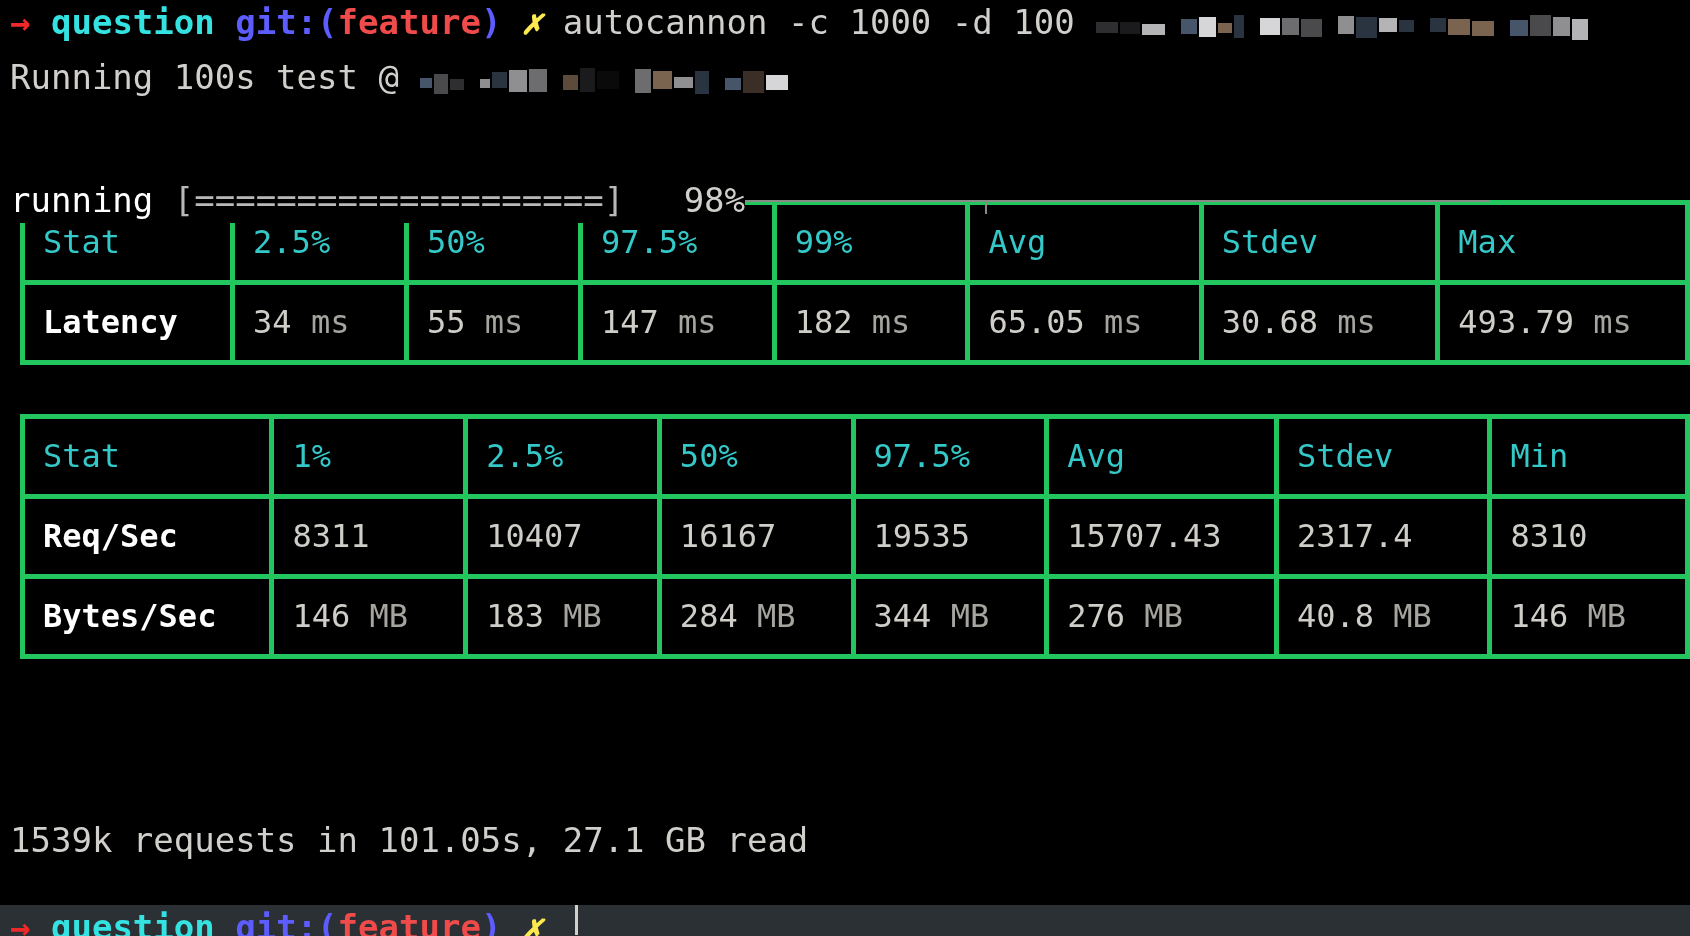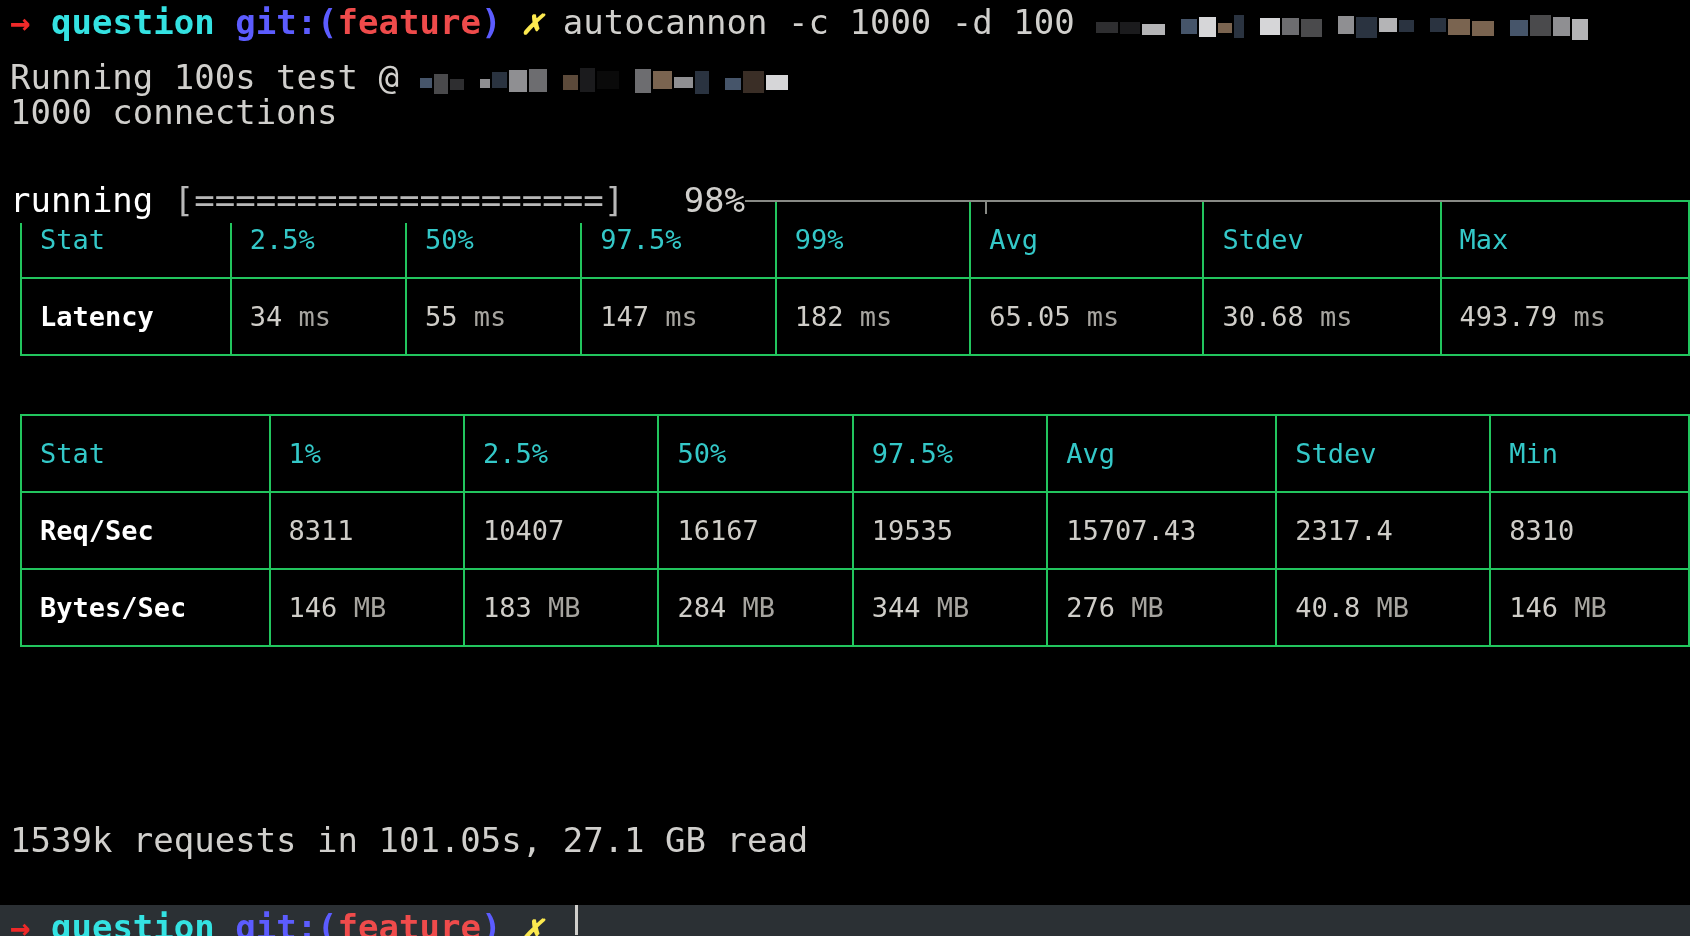--- a/index.html
+++ b/index.html
@@ -83,24 +83,24 @@
   .bar-wrap { color: #b8b8b8; }
   .pct      { color: #d0cfcc; margin-left: 39px; }
 
   
   .tbl {
     position: absolute;
     border-collapse: collapse;
     table-layout: fixed;
   }
   .tbl td {
-    border: 2px solid #22c55e;
+    border: 5px solid #22c55e;
     padding: 0 18px;
     height: 75px;
-    font-size: 27px;
+    font-size: 32px;
     white-space: nowrap;
     vertical-align: middle;
   }
   .th { color: #34c8c8; }
   .rowname { color: #ffffff; font-weight: bold; }
   .val { color: #cfcdc8; }
   .unit { color: #a6a49f; }
 
   #latency-table { top: 200px; left: 20px; }
   #latency-table td:nth-child(1) { width: 185px; }
@@ -171,21 +171,20 @@
 </style>
 </head>
 <body>
 
 <div id="terminal">
 
   <div class="prompt-line"><span class="arrow">→</span> <span class="dir">question</span> <span class="git-label">git:</span><span class="git-paren">(</span><span class="git-branch">feature</span><span class="git-paren">)</span> <span class="dirty">✗</span> <span class="cmd">autocannon</span> <span class="cmd">-c</span> <span class="cmd">1000</span> <span class="cmd">-d</span> <span class="cmd">100</span> <span class="redacted" id="redacted-url-top"><i style="width: 22px; height: 11px; background: rgb(46, 46, 48); margin-top: 6px;"></i><i style="width: 20px; height: 12px; background: rgb(27, 27, 29); margin-top: 7px;"></i><i style="width: 23px; height: 11px; background: rgb(180, 180, 182); margin-top: 9px;"></i><i style="width: 12px; height: 2px; background: transparent;"></i><i style="width: 16px; height: 15px; background: rgb(70, 85, 106); margin-top: 3px;"></i><i style="width: 17px; height: 20px; background: rgb(214, 214, 216); margin-top: 4px;"></i><i style="width: 14px; height: 10px; background: rgb(122, 100, 80); margin-top: 7px;"></i><i style="width: 10px; height: 23px; background: rgb(42, 51, 64); margin-top: 3px;"></i><i style="width: 12px; height: 2px; background: transparent;"></i><i style="width: 20px; height: 17px; background: rgb(214, 214, 216); margin-top: 3px;"></i><i style="width: 17px; height: 17px; background: rgb(109, 109, 112); margin-top: 4px;"></i><i style="width: 21px; height: 18px; background: rgb(74, 74, 76); margin-top: 7px;"></i><i style="width: 12px; height: 2px; background: transparent;"></i><i style="width: 16px; height: 18px; background: rgb(143, 143, 146); margin-top: 1px;"></i><i style="width: 21px; height: 21px; background: rgb(42, 51, 64); margin-top: 6px;"></i><i style="width: 18px; height: 14px; background: rgb(180, 180, 182); margin-top: 0px;"></i><i style="width: 15px; height: 12px; background: rgb(42, 51, 64); margin-top: 2px;"></i><i style="width: 12px; height: 2px; background: transparent;"></i><i style="width: 16px; height: 14px; background: rgb(42, 51, 64); margin-top: 0px;"></i><i style="width: 22px; height: 16px; background: rgb(122, 100, 80); margin-top: 5px;"></i><i style="width: 22px; height: 15px; background: rgb(122, 100, 80); margin-top: 8px;"></i><i style="width: 12px; height: 2px; background: transparent;"></i><i style="width: 18px; height: 16px; background: rgb(70, 85, 106); margin-top: 7px;"></i><i style="width: 21px; height: 21px; background: rgb(74, 74, 76); margin-top: 2px;"></i><i style="width: 17px; height: 19px; background: rgb(143, 143, 146); margin-top: 4px;"></i><i style="width: 16px; height: 21px; background: rgb(180, 180, 182); margin-top: 9px;"></i><i style="width: 12px; height: 2px; background: transparent;"></i></span></div>
 
   <div class="run-line"><span>Running 100s test @ </span><span class="redacted" id="redacted-url-mid"><i style="width: 12px; height: 10px; background: rgb(70, 85, 106); margin-top: 7px;"></i><i style="width: 14px; height: 20px; background: rgb(74, 74, 76); margin-top: 9px;"></i><i style="width: 14px; height: 11px; background: rgb(46, 46, 48); margin-top: 9px;"></i><i style="width: 12px; height: 2px; background: transparent;"></i><i style="width: 10px; height: 9px; background: rgb(143, 143, 146); margin-top: 7px;"></i><i style="width: 15px; height: 16px; background: rgb(42, 51, 64); margin-top: 0px;"></i><i style="width: 18px; height: 22px; background: rgb(143, 143, 146); margin-top: 2px;"></i><i style="width: 18px; height: 23px; background: rgb(109, 109, 112); margin-top: 1px;"></i><i style="width: 12px; height: 2px; background: transparent;"></i><i style="width: 15px; height: 15px; background: rgb(92, 74, 58); margin-top: 6px;"></i><i style="width: 15px; height: 24px; background: rgb(27, 27, 29); margin-top: 0px;"></i><i style="width: 22px; height: 18px; background: rgb(10, 10, 10); margin-top: 1px;"></i><i style="width: 12px; height: 2px; background: transparent;"></i><i style="width: 16px; height: 24px; background: rgb(109, 109, 112); margin-top: 3px;"></i><i style="width: 19px; height: 18px; background: rgb(122, 100, 80); margin-top: 1px;"></i><i style="width: 19px; height: 11px; background: rgb(143, 143, 146); margin-top: 6px;"></i><i style="width: 14px; height: 23px; background: rgb(42, 51, 64); margin-top: 5px;"></i><i style="width: 12px; height: 2px; background: transparent;"></i><i style="width: 16px; height: 12px; background: rgb(70, 85, 106); margin-top: 9px;"></i><i style="width: 21px; height: 22px; background: rgb(58, 46, 38); margin-top: 5px;"></i><i style="width: 22px; height: 15px; background: rgb(214, 214, 216); margin-top: 6px;"></i><i style="width: 12px; height: 2px; background: transparent;"></i></span></div>
 
-  <div class="conn-line">1000 connections</div>
 
   <div class="artifact" style="left:650px; top:200px; width:840px; height:2px;"></div>
   <div class="artifact" style="left:650px; top:200px; width:2px; height:14px;"></div>
   <div class="artifact" style="left:985px; top:200px; width:2px; height:14px;"></div>
 
   <table class="tbl" id="latency-table">
     <tbody>
       <tr>
         <td class="th">Stat</td>
         <td class="th">2.5%</td>

